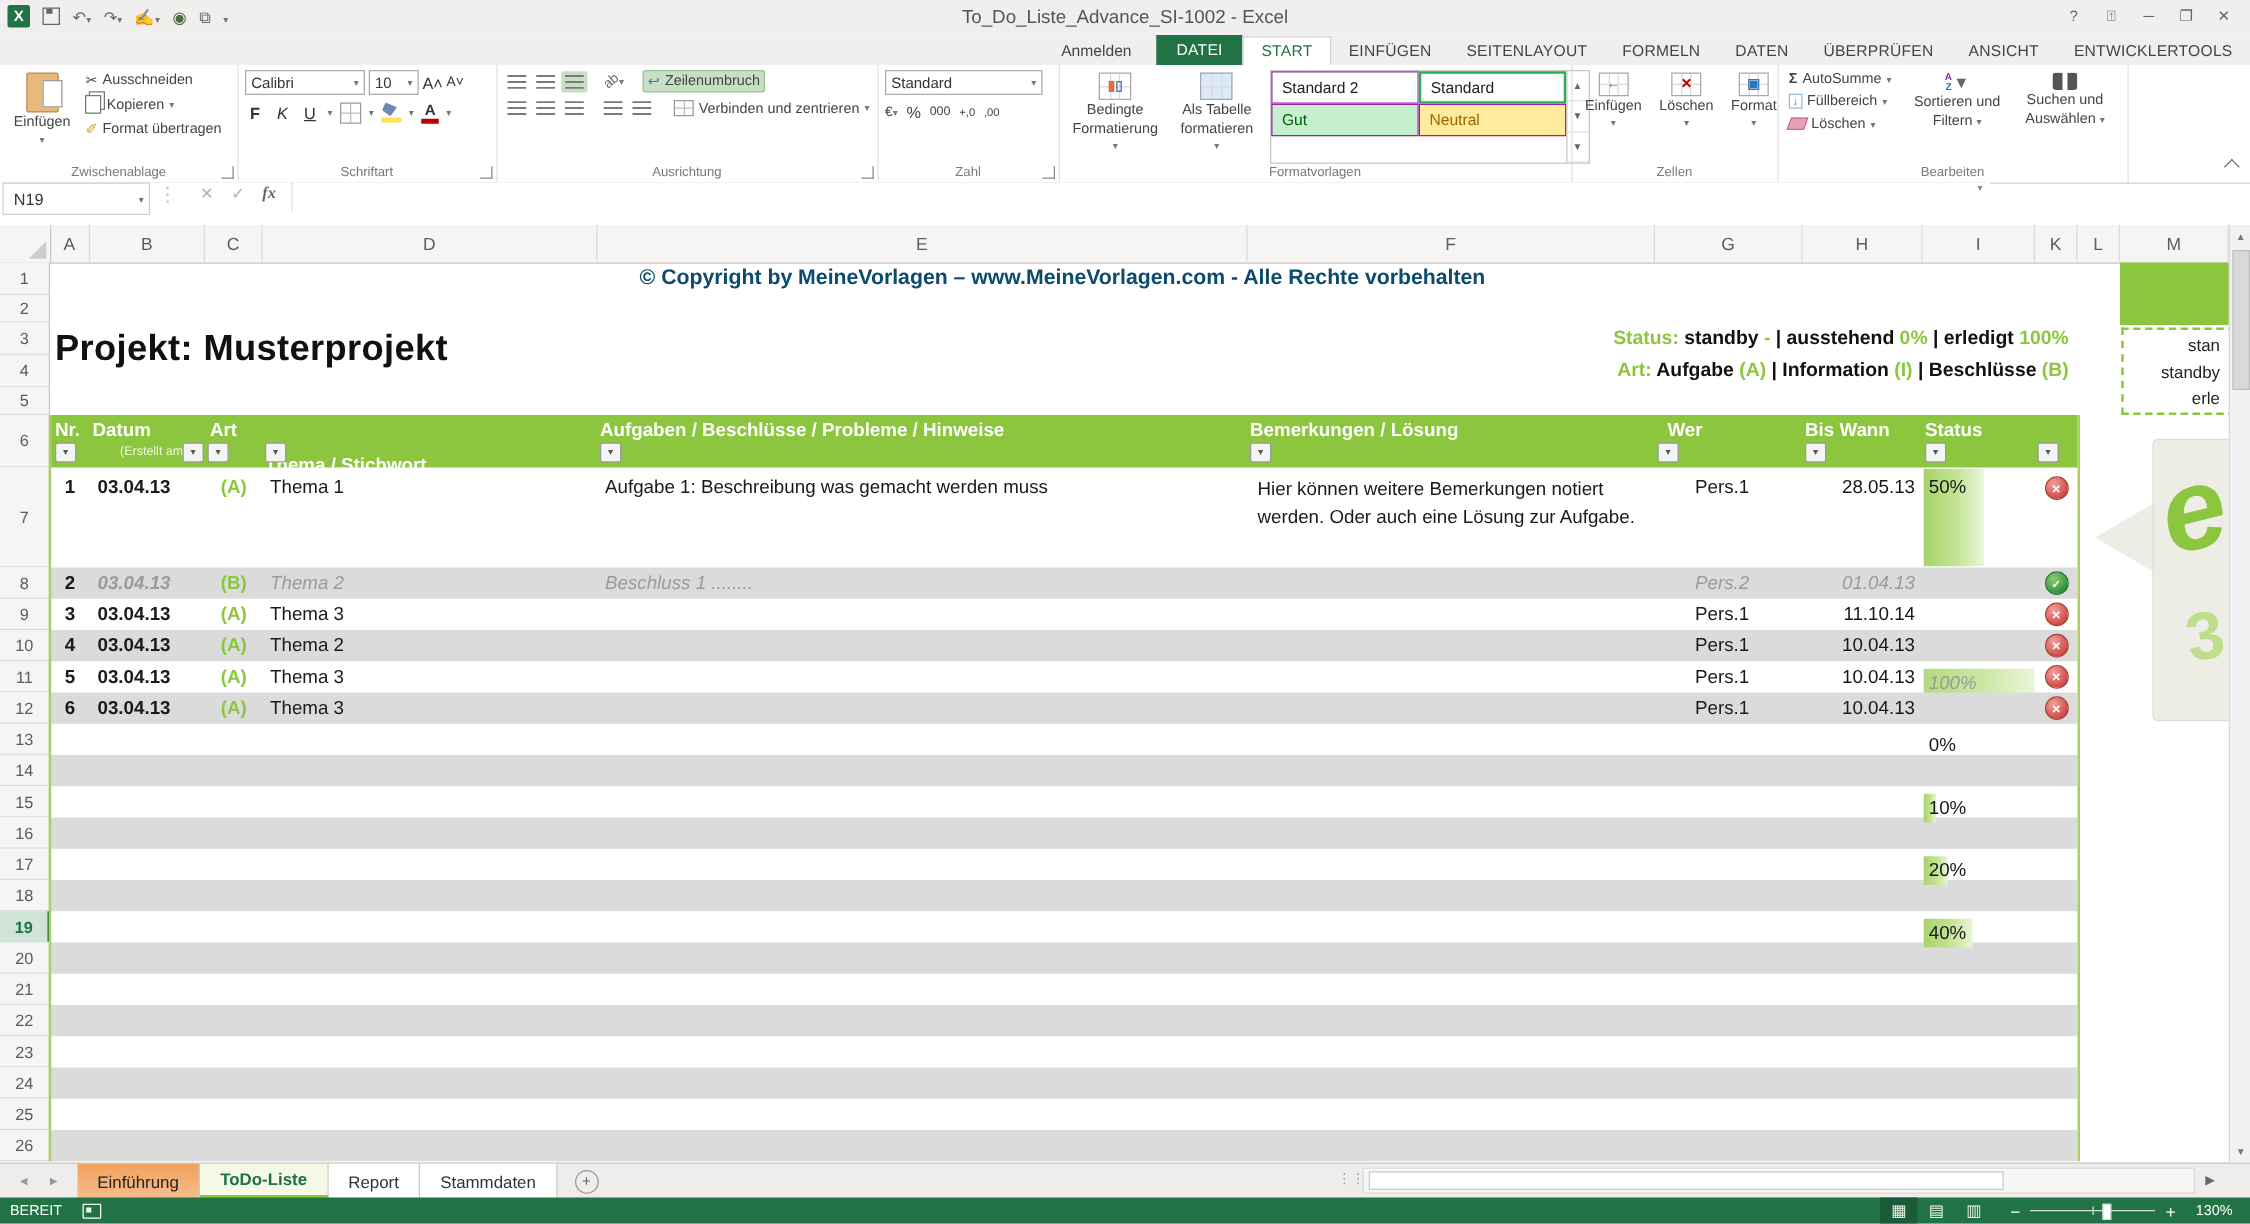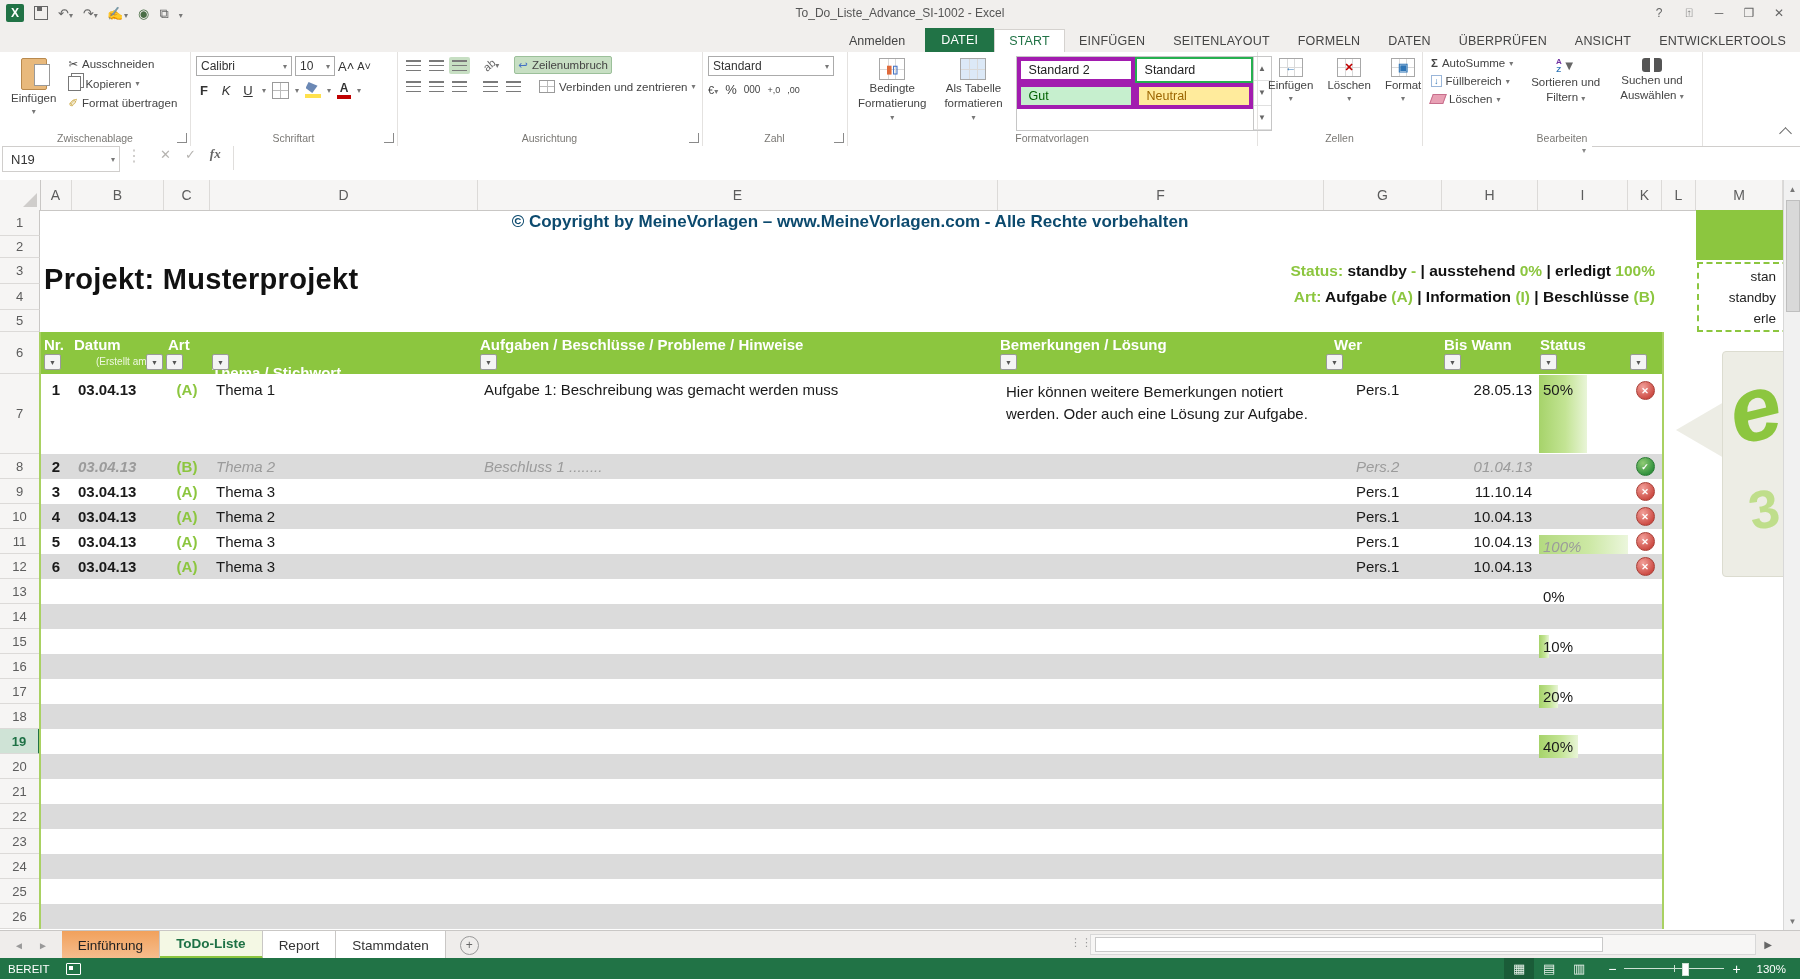--- a/index.html
+++ b/index.html
@@ -8,21 +8,21 @@
   .abs{position:absolute;}
   
   .titlebar{left:0;top:0;width:1800px;height:26px;background:#F1EFED;display:flex;align-items:center;}
   .qat{display:flex;align-items:center;gap:10px;padding-left:6px;}
   .xl-logo{width:18px;height:18px;background:#217346;border-radius:2px;color:#fff;font-weight:bold;
            font-size:12px;display:flex;align-items:center;justify-content:center;}
   .qico{color:#4a6e46;font-size:13px;line-height:1;}
   .qico.gray{color:#666;}
   .i-save{width:12px;height:12px;border:1.5px solid #666;position:relative;}
   .i-save:after{content:"";position:absolute;left:2px;top:0;width:5px;height:4px;background:#666;}
-  .win-title{position:absolute;left:0;right:0;text-align:center;font-size:12px;color:#555;pointer-events:none;}
+  .win-title{position:absolute;left:0;right:0;text-align:center;font-size:15px;color:#555;pointer-events:none;}
   .winbtns{margin-left:auto;display:flex;align-items:center;gap:4px;padding-right:8px;}
   .winbtn{width:26px;height:20px;display:flex;align-items:center;justify-content:center;color:#666;font-size:12px;}
   
   .tabrow{left:0;top:26px;width:1800px;height:26px;background:#F1EFED;display:flex;align-items:flex-end;}
   .rtab{padding:4px 14px;font-size:12.5px;color:#444;letter-spacing:.2px;}
   .rtab.file{background:#217346;color:#fff;margin-left:8px;padding:5px 16px;}
   .rtab.active{background:#fff;color:#217346;border:1px solid #D5D2CF;border-bottom:none;}
   .signin{margin-left:auto;padding:4px 12px;font-size:12.5px;color:#444;}
   
   .ribbon{left:0;top:52px;width:1800px;height:94px;background:#fff;border-bottom:1px solid #D0CECC;}
@@ -43,21 +43,21 @@
       linear-gradient(#bbb,#bbb) 0 50%/100% 1px no-repeat,#fff;}
   .i-fill{width:15px;height:11px;background:#6B88B5;clip-path:polygon(20% 0,80% 35%,45% 100%,0 55%);position:relative;}
   .u-yellow{display:inline-block;width:16px;height:4px;background:#FFE14D;margin-top:1px;}
   .u-red{display:inline-block;width:14px;height:4px;background:#C00000;}
   .stripes{width:15px;height:11px;background:repeating-linear-gradient(to bottom,#7a7a7a 0 1.5px,transparent 1.5px 4.8px);}
   .albtn{padding:3px;border-radius:2px;display:flex;align-items:center;}
   .albtn.on{background:#C7DFC3;}
   .hl-green{background:#C7DFC3;border:1px solid #9CC09A;border-radius:2px;}
   .styles-gallery{display:flex;border:1px solid #C6C6C6;}
   .sg-col{display:flex;flex-direction:column;}
-  .sg-item{width:118px;height:26px;display:flex;align-items:center;padding-left:8px;font-size:12.5px;box-sizing:border-box;border:4px solid #a21caf;}
+  .sg-item{width:118px;height:26px;display:flex;align-items:center;padding-left:8px;font-size:12.5px;box-sizing:border-box;border:1px solid #a21caf;}
   .sg-item.selected{border:2px solid #26B050;}
   .sg-scroll{width:17px;display:flex;flex-direction:column;border-left:1px solid #C6C6C6;}
   .sg-scroll div{flex:1;display:flex;align-items:center;justify-content:center;font-size:8px;color:#666;border-bottom:1px solid #E0E0E0;}
   .i-cells{width:22px;height:17px;border:1px solid #A8A8A8;background:
      linear-gradient(#D9D9D9,#D9D9D9) 33% 0/1px 100% no-repeat,
      linear-gradient(#D9D9D9,#D9D9D9) 66% 0/1px 100% no-repeat,
      linear-gradient(#D9D9D9,#D9D9D9) 0 50%/100% 1px no-repeat,#fff;
      display:flex;align-items:center;justify-content:center;font-size:11px;font-weight:bold;}
   .i-binoc{width:20px;height:14px;background:#555;border-radius:3px;
      clip-path:polygon(0 0,40% 0,40% 100%,0 100%,0 0,100% 0,100% 100%,60% 100%,60% 0);}

